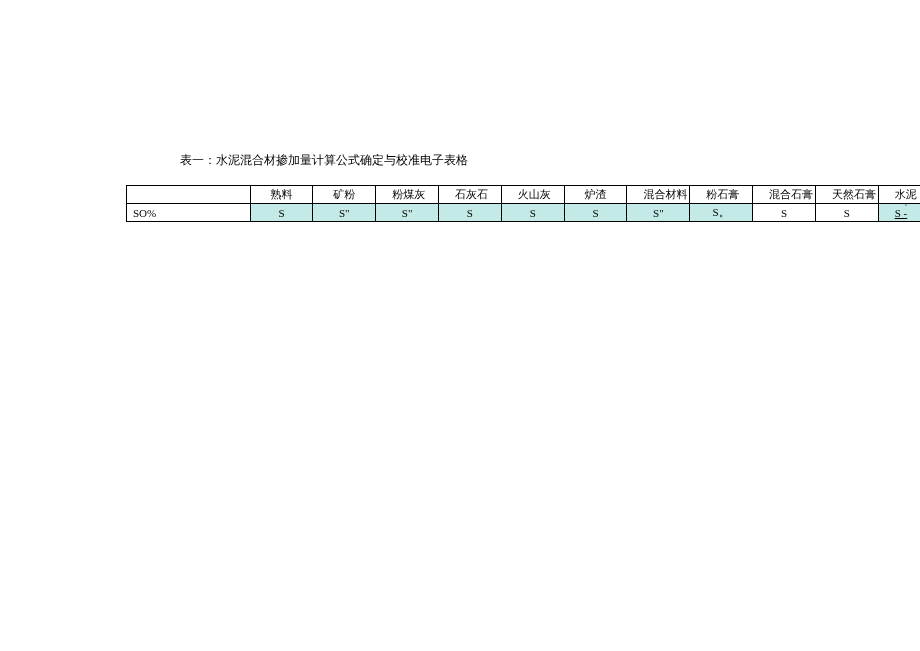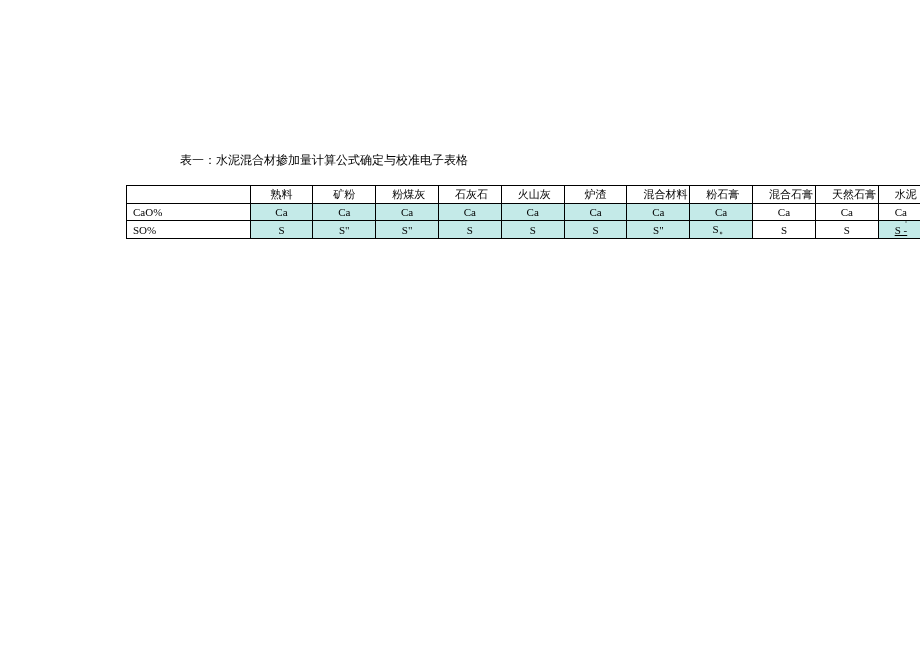--- a/index.html
+++ b/index.html
@@ -104,34 +104,20 @@
         <th>炉渣</th>
         <th>混合材料</th>
         <th>粉石膏</th>
         <th>混合石膏</th>
         <th>天然石膏</th>
         <th>水泥</th>
       </tr>
     </thead>
     <tbody>
         <tr>
-          <td class="rowlabel">CaO%</td>
-          <td class="cell-hl">Ca</td>
-          <td class="cell-hl">Ca</td>
-          <td class="cell-hl">Ca</td>
-          <td class="cell-hl">Ca</td>
-          <td class="cell-hl">Ca</td>
-          <td class="cell-hl">Ca</td>
-          <td class="cell-hl">Ca</td>
-          <td class="cell-hl">Ca</td>
-          <td class="">Ca</td>
-          <td class="">Ca</td>
-          <td class="">Ca</td>
-        </tr>
-        <tr>
           <td class="rowlabel">SO%</td>
           <td class="cell-hl">S</td>
           <td class="cell-hl">S"</td>
           <td class="cell-hl">S"</td>
           <td class="cell-hl">S</td>
           <td class="cell-hl">S</td>
           <td class="cell-hl">S</td>
           <td class="cell-hl">S"</td>
           <td class="cell-hl">S。</td>
           <td class="">S</td>

